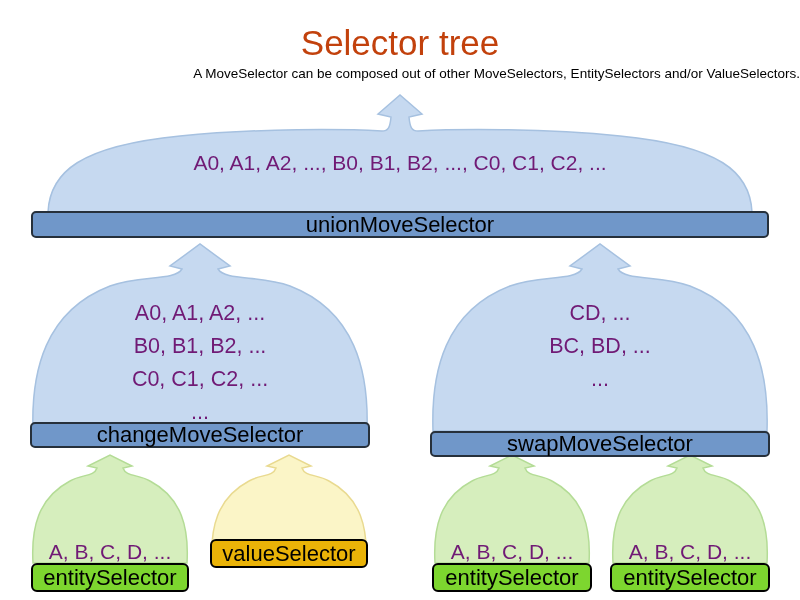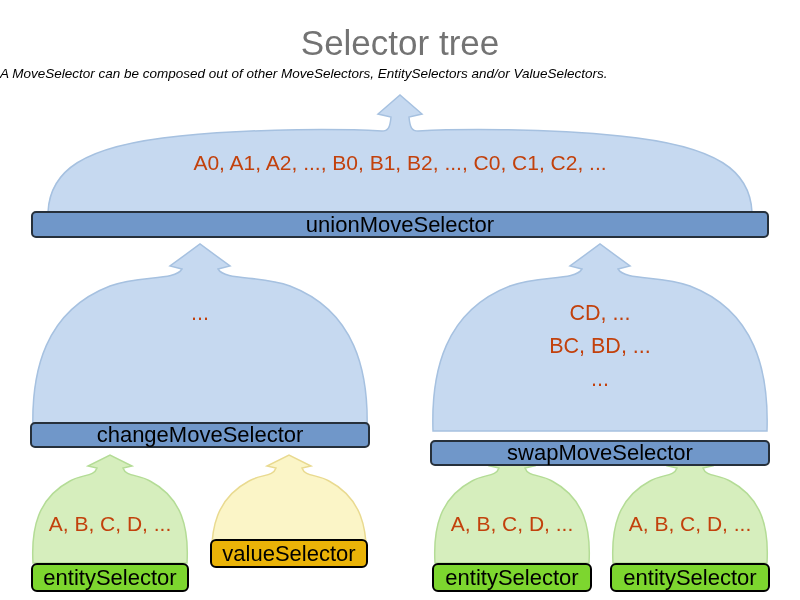--- a/index.html
+++ b/index.html
@@ -3,37 +3,37 @@
 <meta charset="utf-8">
 <style>
   html,body{margin:0;padding:0;background:#ffffff;}
   #canvas{
     position:relative;width:800px;height:600px;background:#ffffff;overflow:hidden;
     font-family:"Liberation Sans",sans-serif;color:#000;
   }
   .abs{position:absolute;}
   .title{
     top:24px;left:0;width:800px;text-align:center;
-    font-size:35px;line-height:38px;color:#737373;z-index:3;
+    font-size:35px;line-height:38px;color:#c2410c;z-index:3;
   }
   .subtitle{
-    top:66px;left:0;width:800px;text-align:left;
-    font-size:13.5px;line-height:16px;color:#000;z-index:3;font-style:italic;
+    top:66px;left:0;width:800px;text-align:right;
+    font-size:13.5px;line-height:16px;color:#000;z-index:3;
   }
   svg.cloud{z-index:1;overflow:visible;display:block;}
   .move-cloud{fill:#c6d9f0;stroke:#a6c1e0;stroke-width:1.5;}
   .entity-cloud{fill:#d6eebd;stroke:#b4dc96;stroke-width:1.5;}
   .value-cloud{fill:#fbf5c7;stroke:#e9da90;stroke-width:1.5;}
   .cloud-text{
-    z-index:2;text-align:center;font-size:21px;color:#c2410c;
+    z-index:2;text-align:center;font-size:21px;color:#701a75;
   }
   .cloud-text div{white-space:nowrap;}
   .top-text{top:148px;left:0;width:800px;line-height:29px;}
   .mid-text{top:297px;width:340px;line-height:33px;font-size:21.5px;}
-  .bot-text{top:511px;width:160px;line-height:26px;}
+  .bot-text{top:539px;width:160px;line-height:26px;}
   .bar{
     z-index:2;box-sizing:border-box;display:flex;align-items:center;justify-content:center;
     font-size:22px;white-space:nowrap;color:#000;
   }
   .move-bar{
     background:#7097c9;border:2px solid #26303b;border-radius:5px;
   }
   .entity-bar{
     background:#7dd62f;border:2px solid #000000;border-radius:6px;margin-top:24px;
   }
@@ -68,40 +68,43 @@
 
   <svg class="abs cloud" style="left:30px;top:241px;" width="340" height="190" viewBox="0 0 340 190">
     <path class="move-cloud" d="M 3,190
          C 1,130 15,70 80,45
          C 110,34 145,40 152,28
          L 140,25 L 170,3 L 200,25 L 188,28
          C 195,40 230,34 260,45
          C 325,70 339,130 337,190 Z"></path>
   </svg>
   <div class="abs cloud-text mid-text" style="left:30px;">
+    <div>A0, A1, A2, ...</div>
+    <div>B0, B1, B2, ...</div>
+    <div>C0, C1, C2, ...</div>
     <div>...</div>
   </div>
   <div class="abs bar move-bar" style="left:30px;top:422px;width:340px;height:26px;">
     <span>changeMoveSelector</span>
   </div>
 
   <svg class="abs cloud" style="left:430px;top:241px;" width="340" height="190" viewBox="0 0 340 190">
     <path class="move-cloud" d="M 3,190
          C 1,130 15,70 80,45
          C 110,34 145,40 152,28
          L 140,25 L 170,3 L 200,25 L 188,28
          C 195,40 230,34 260,45
          C 325,70 339,130 337,190 Z"></path>
   </svg>
   <div class="abs cloud-text mid-text" style="left:430px;">
     <div>CD, ...</div>
     <div>BC, BD, ...</div>
     <div>...</div>
   </div>
-  <div class="abs bar move-bar" style="left:430px;top:440px;width:340px;height:26px;">
+  <div class="abs bar move-bar" style="left:430px;top:431px;width:340px;height:26px;">
     <span>swapMoveSelector</span>
   </div>
 
   <svg class="abs cloud" style="left:30px;top:453px;" width="160" height="115" viewBox="0 0 160 115">
     <path class="entity-cloud" d="M 3,110
          C 1,75 8,45 40,28
          C 52,21 64,24 67,15
          L 58,13 L 80,2 L 102,13 L 93,15
          C 96,24 108,21 120,28
          C 152,45 159,75 157,110 Z"></path>

